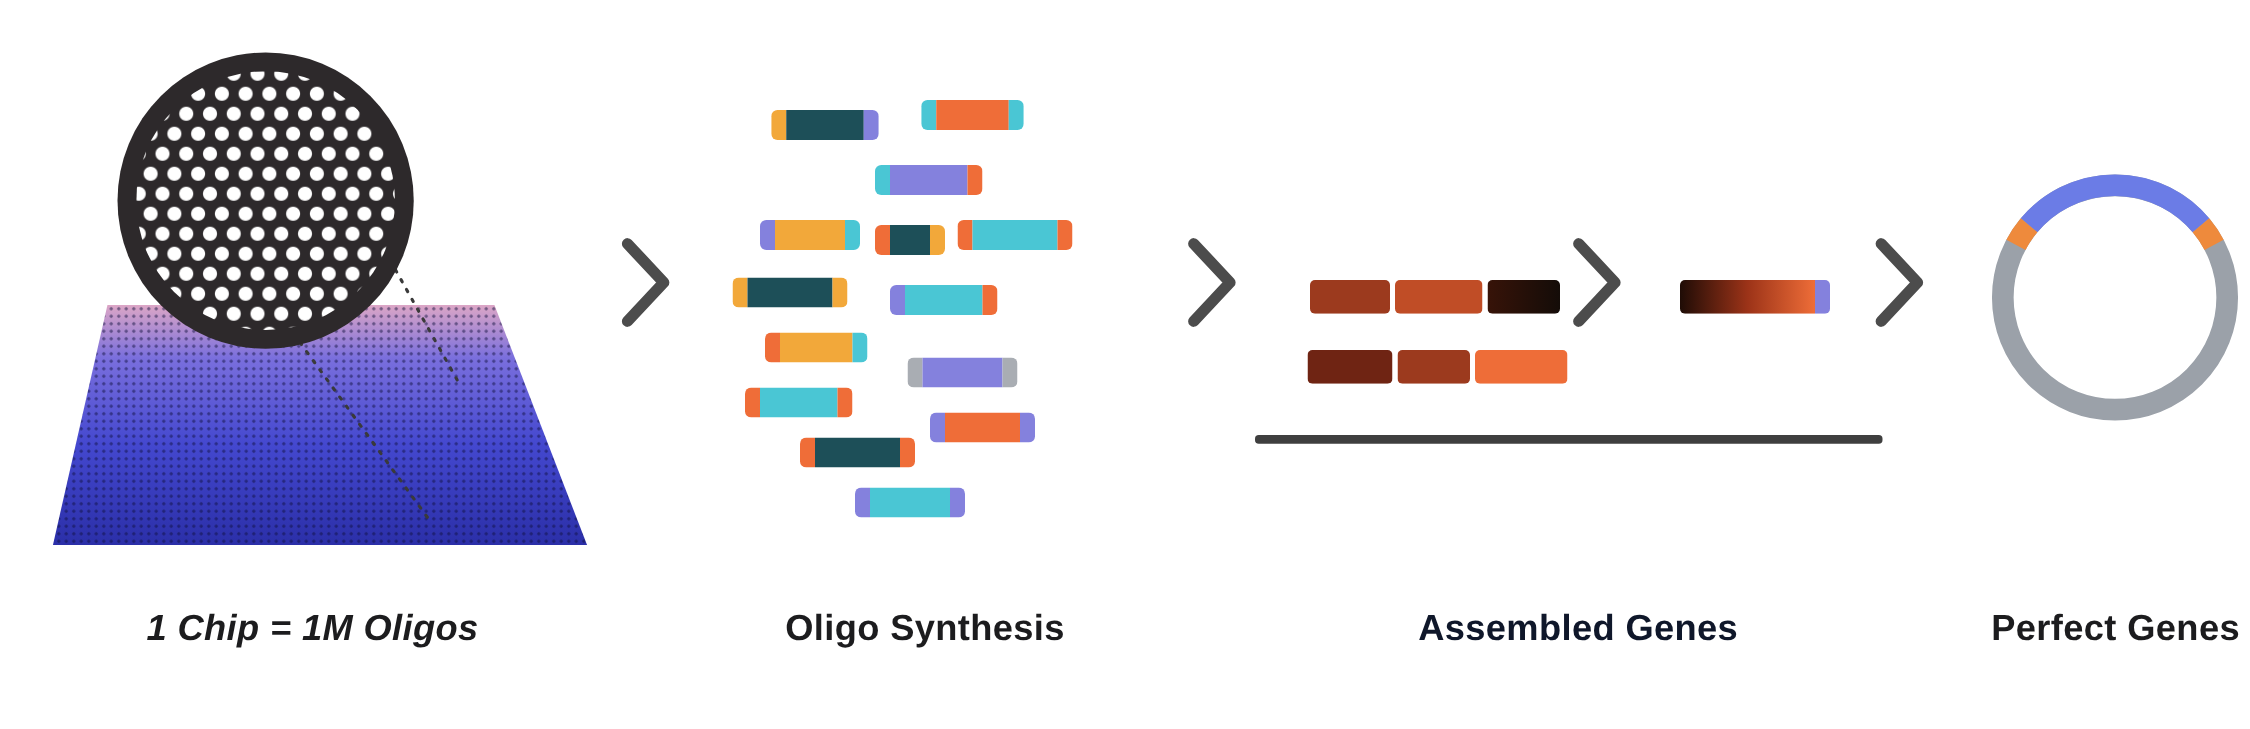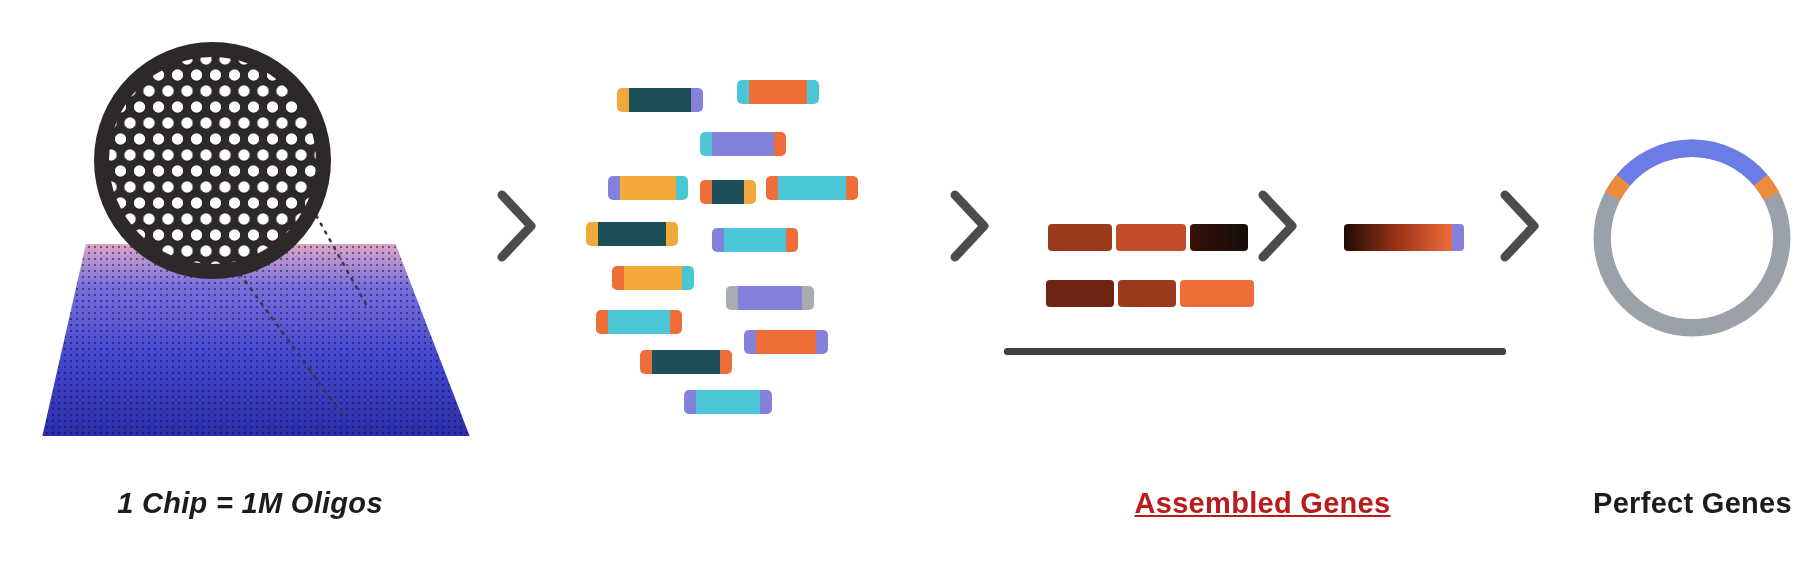--- a/index.html
+++ b/index.html
@@ -180,16 +180,17 @@
   <div class="assembly-baseline" style="left: 1004px; top: 348px; width: 502px; height: 7px; background-color: rgb(63, 63, 63);"></div>
 
   <svg class="plasmid" style="left:1590px;top:136px;width:204px;height:204px" viewBox="0 0 200 200">
     <circle cx="100" cy="100" r="88" stroke-width="17" style="stroke: rgb(155, 161, 169);"></circle>
     <path d="M 32.6 43.4 A 88 88 0 0 1 167.4 43.4" stroke-width="17" style="stroke: rgb(107, 124, 230);"></path>
     <path d="M 22.3 58.7 A 88 88 0 0 1 32.6 43.4" stroke-width="17" style="stroke: rgb(238, 138, 60);"></path>
     <path d="M 167.4 43.4 A 88 88 0 0 1 177.7 58.7" stroke-width="17" style="stroke: rgb(238, 138, 60);"></path>
   </svg>
 
   <div class="stage-label" style="left: 55px; width: 390px; color: rgb(28, 28, 30); font-style: italic;">1 Chip = 1M Oligos</div>
-  <div class="stage-label" style="left: 1070px; width: 385px; color: #b91c1c; text-decoration: underline;">Assembled Genes</div>
+  <div class="stage-label" style="left: 555px; width: 370px; color: rgb(28, 28, 30);">Oligo Synthesis</div>
+  <div class="stage-label" style="left: 1070px; width: 385px; color: #0f172a;">Assembled Genes</div>
   <div class="stage-label" style="left: 1530px; width: 325px; color: rgb(28, 28, 30);">Perfect Genes</div>
 
 </div>
 
 </body></html>

